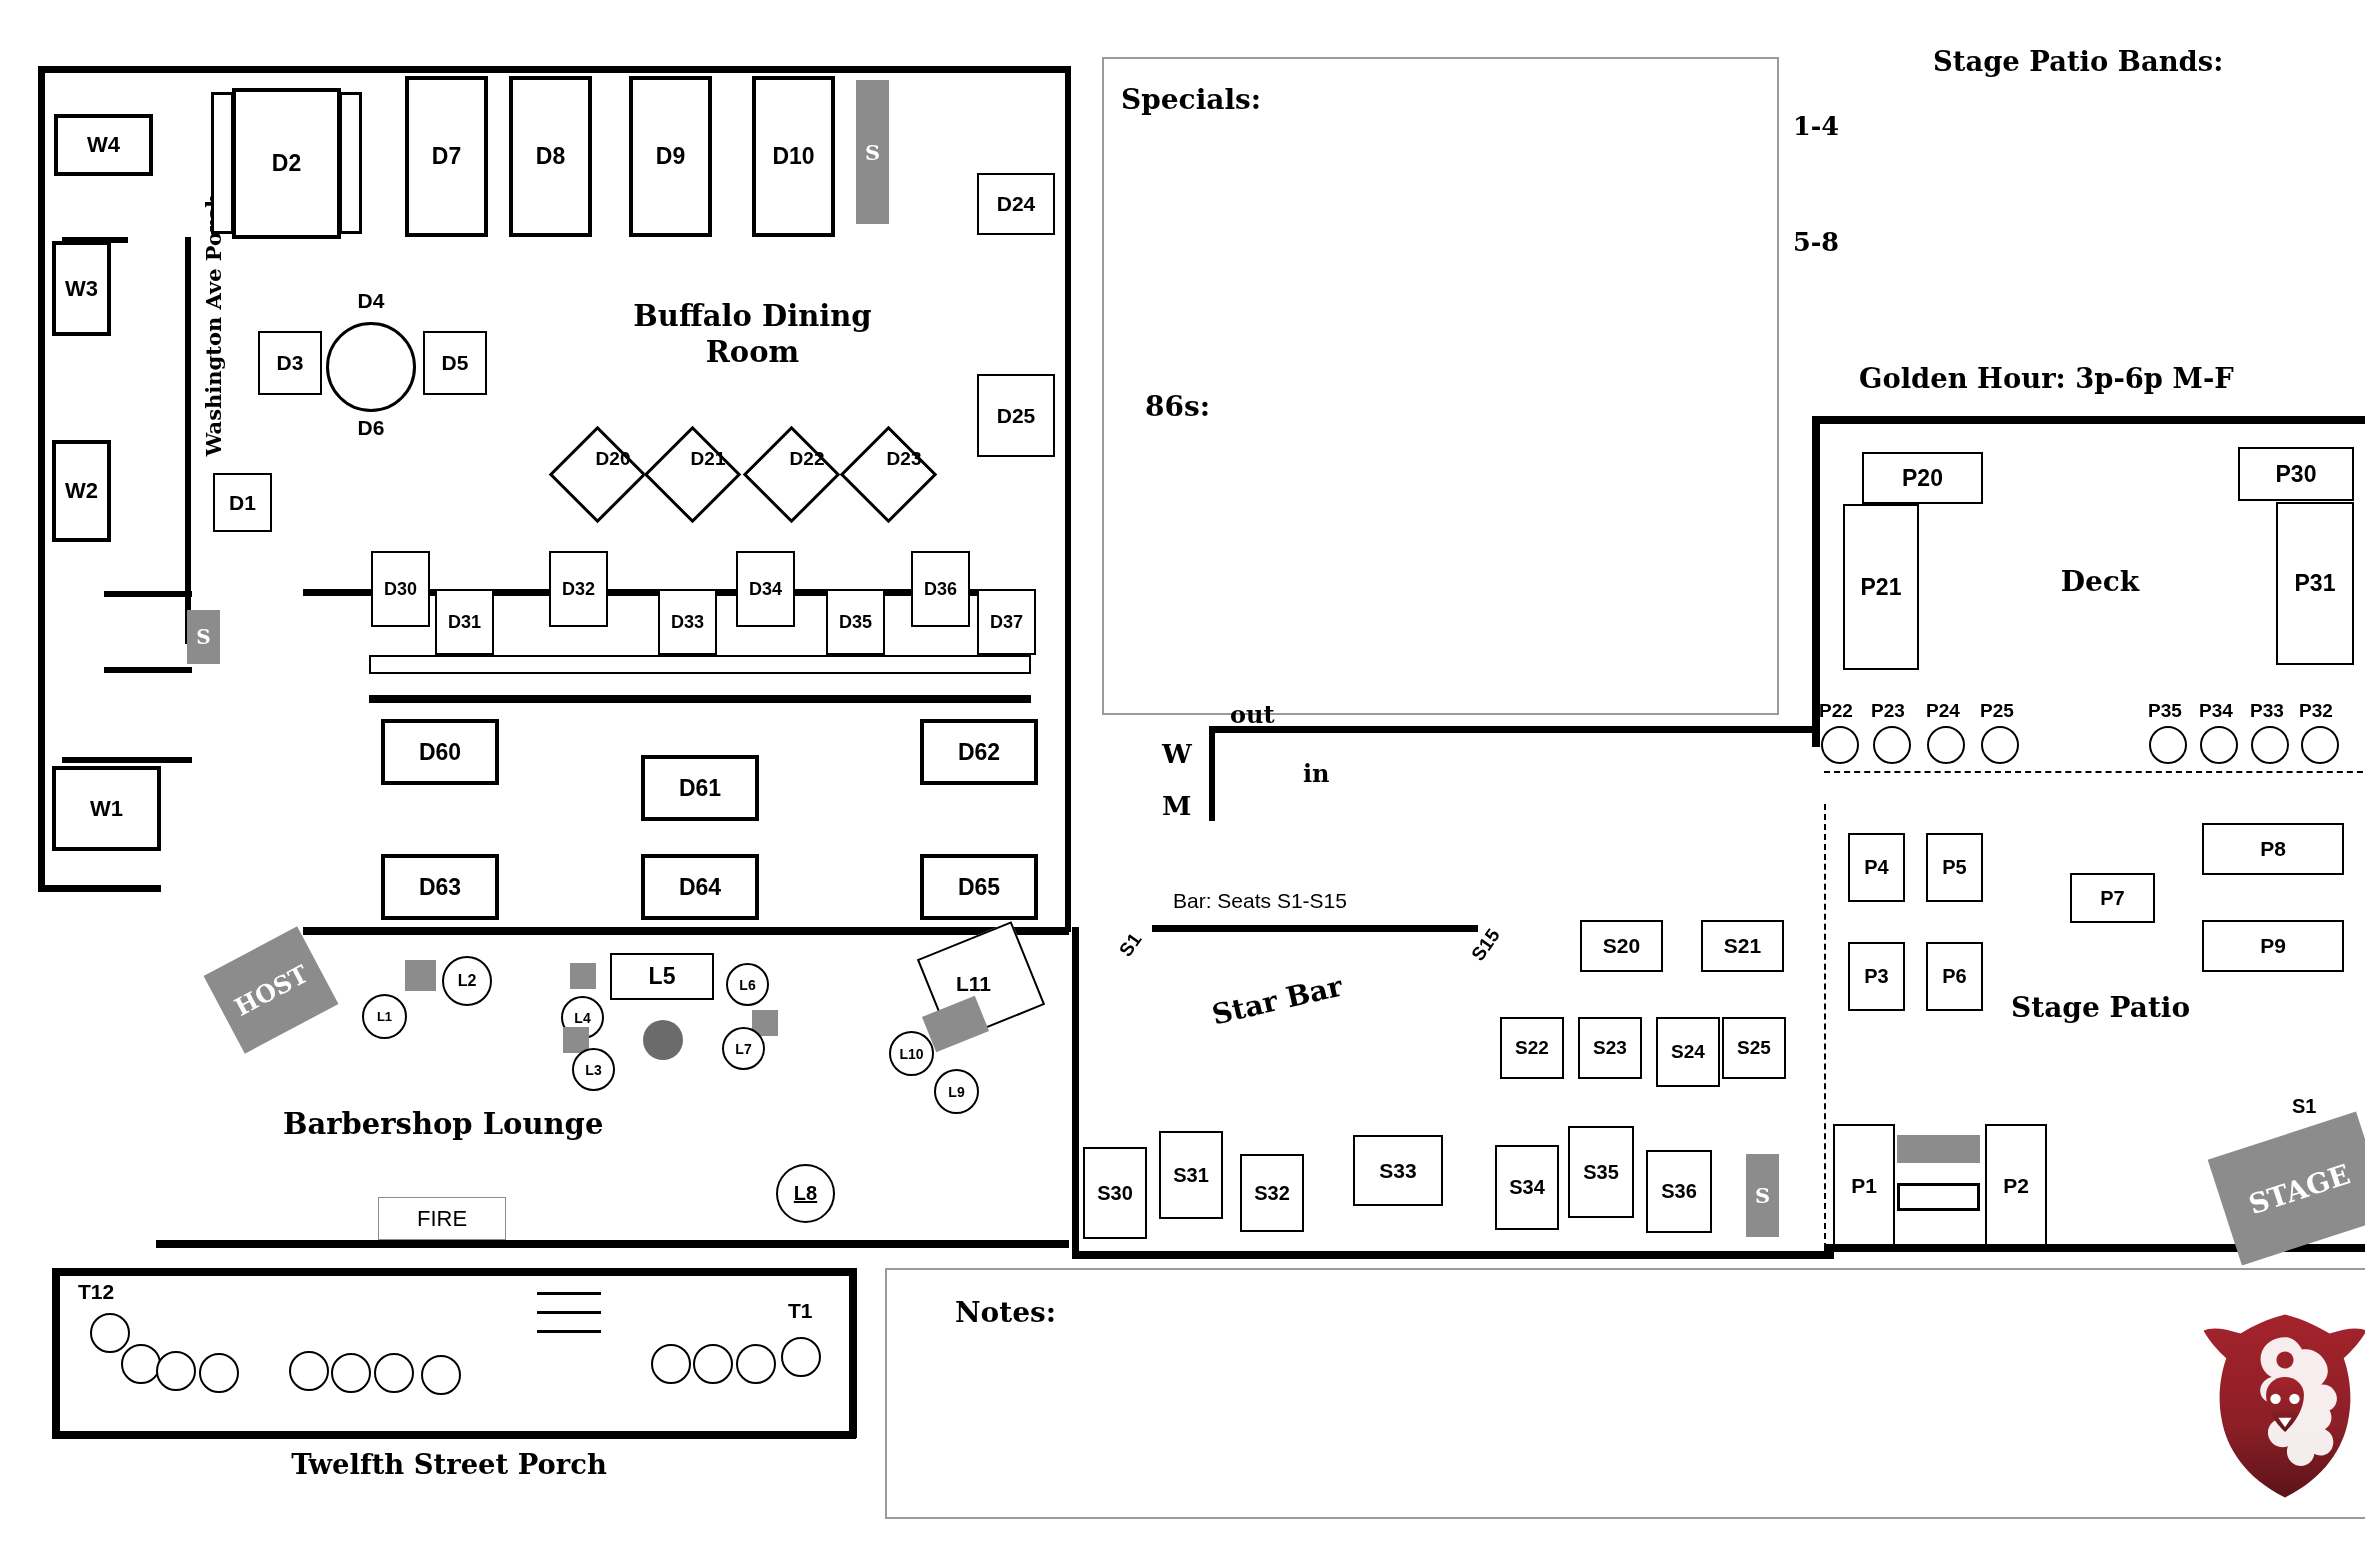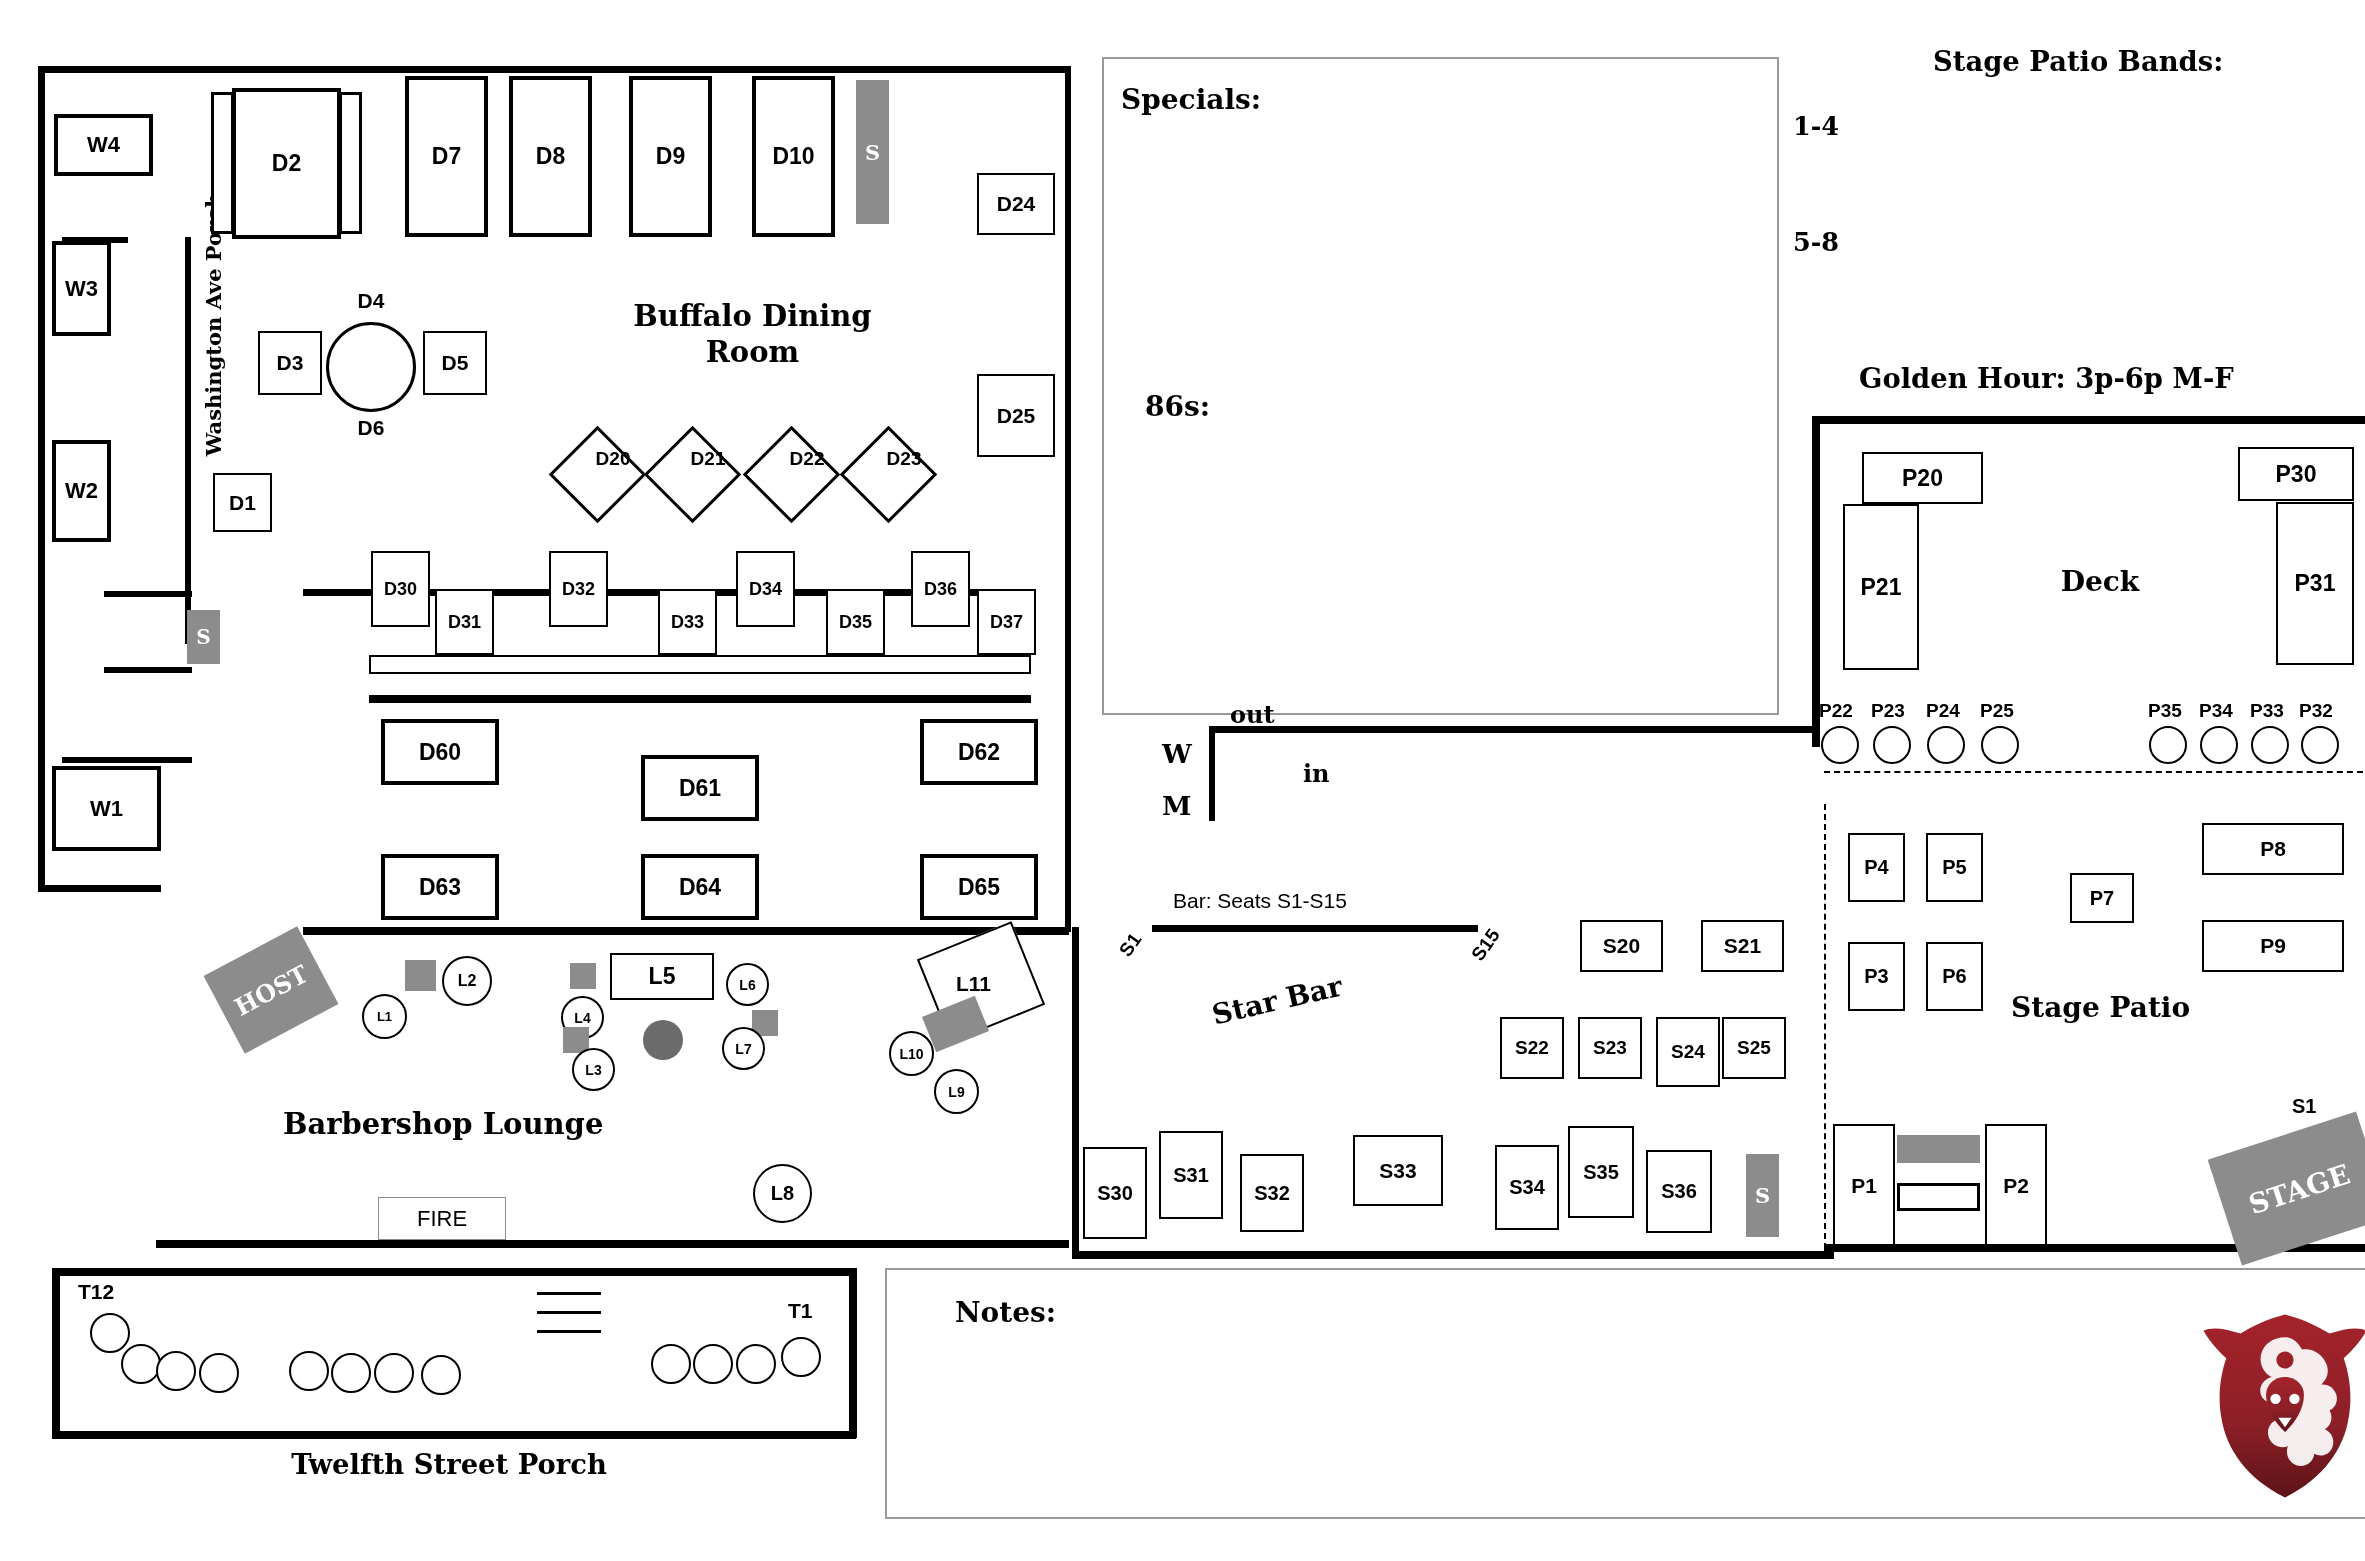--- a/index.html
+++ b/index.html
@@ -166,21 +166,21 @@
   <div class="circle" style="left:726px; top:963px; width:43px; height:43px; font-size:14px;">L6</div>
   <div class="lsq" style="left:752px; top:1010px; width:26px; height:26px;"></div>
   <div class="circle" style="left:722px; top:1027px; width:43px; height:43px; font-size:14px;">L7</div>
 
   <div class="abs" style="left:930px; top:937px; width:102px; height:90px; border:2.8px solid #000; background:#fff; transform:rotate(-22deg);"></div>
   <div class="lbl" style="left:956px; top:972px; font-size:21px; font-family:'Liberation Sans', sans-serif;">L11</div>
   <div class="lsq" style="left:927px; top:1005px; width:57px; height:38px; transform:rotate(-22deg);"></div>
   <div class="circle" style="left:889px; top:1031px; width:45px; height:45px; font-size:14px;">L10</div>
   <div class="circle" style="left:934px; top:1069px; width:45px; height:45px; font-size:14px;">L9</div>
 
-  <div class="circle" style="left:753px; top:1164px; width:59px; height:59px; font-size:20px;">L8</div>
+  <div class="circle" style="left:776px; top:1164px; width:59px; height:59px; font-size:20px;text-decoration:underline;">L8</div>
 
   <div class="lbl title-bl" style="left:283px; top:1107px; width:378px; text-align:left;">Barbershop Lounge</div>
 
   <div class="fire" style="left:378px; top:1197px; width:128px; height:43px;">FIRE</div>
 
   <div class="wall" style="left:52px; top:1268px; width:804px; height:7.6px;"></div>
   <div class="wall" style="left:52px; top:1268px; width:7.6px; height:170px;"></div>
   <div class="wall" style="left:52px; top:1431px; width:804px; height:7.6px;"></div>
   <div class="wall" style="left:849px; top:1268px; width:7.6px; height:170px;"></div>
 
@@ -279,21 +279,21 @@
   <div class="lbl" style="left:2250px; top:700px; font-size:19px; font-family:'Liberation Sans', sans-serif;">P33</div>
   <div class="circle" style="left:2251px; top:726px; width:38px; height:38px;"></div>
   <div class="lbl" style="left:2299px; top:700px; font-size:19px; font-family:'Liberation Sans', sans-serif;">P32</div>
   <div class="circle" style="left:2301px; top:726px; width:38px; height:38px;"></div>
 
   <div class="dash" style="left:1824px; top:771px; width:549px;"></div>
   <div class="dashv" style="left:1824px; top:804px; height:445px;"></div>
 
   <div class="tbl thin" style="left:1848px; top:833px; width:57px; height:69px; font-size:20px;">P4</div>
   <div class="tbl thin" style="left:1926px; top:833px; width:57px; height:69px; font-size:20px;">P5</div>
-  <div class="tbl thin" style="left:2070px; top:873px; width:64px; height:50px; font-size:20px;">P7</div>
+  <div class="tbl thin" style="left:2070px; top:873px; width:85px; height:50px; font-size:20px;">P7</div>
   <div class="tbl thin" style="left:2202px; top:823px; width:142px; height:52px; font-size:21px;">P8</div>
   <div class="tbl thin" style="left:2202px; top:920px; width:142px; height:52px; font-size:21px;">P9</div>
   <div class="tbl thin" style="left:1848px; top:942px; width:57px; height:69px; font-size:20px;">P3</div>
   <div class="tbl thin" style="left:1926px; top:942px; width:57px; height:69px; font-size:20px;">P6</div>
 
   <div class="lbl title-sp" style="left:2011px; top:991px;">Stage Patio</div>
 
   <div class="tbl thin" style="left:1833px; top:1124px; width:62px; height:123px; font-size:21px;">P1</div>
   <div class="tbl thin" style="left:1985px; top:1124px; width:62px; height:123px; font-size:21px;">P2</div>
   <div class="lsq" style="left:1897px; top:1135px; width:83px; height:28px;"></div>

